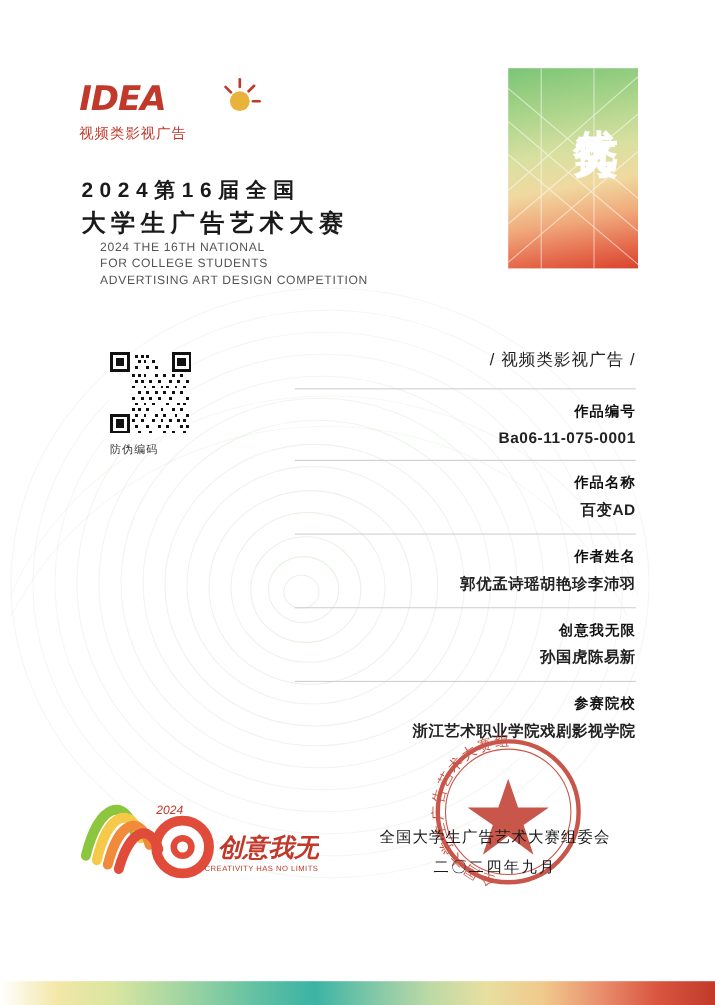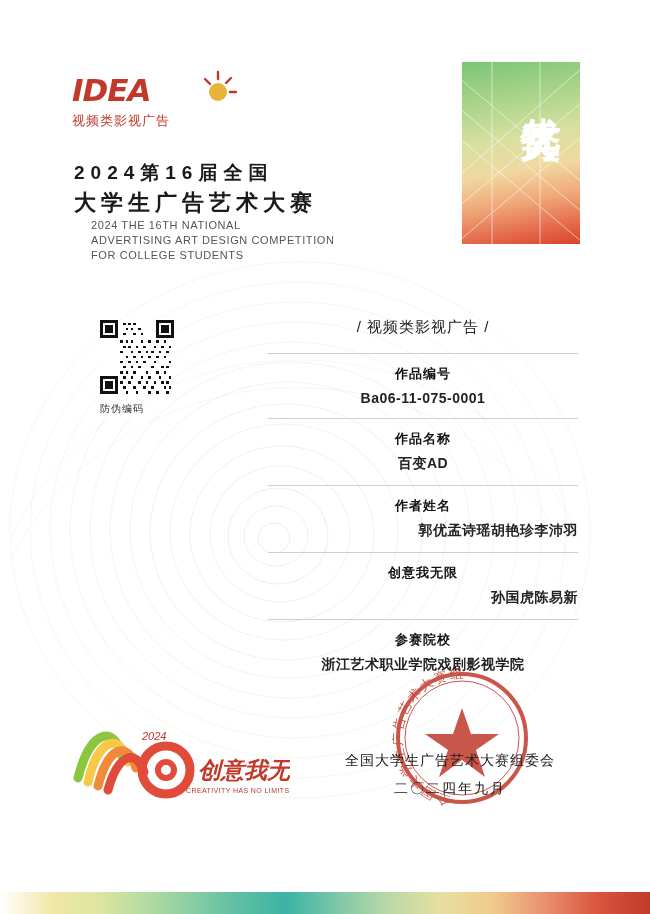--- a/index.html
+++ b/index.html
@@ -172,21 +172,21 @@
     color: #333333;
     letter-spacing: 1px;
   }
 
   
   .info {
     position: absolute;
     right: 72px;
     top: 318px;
     width: 310px;
-    text-align: center;
+    text-align: right;
     color: #1a1a1a;
   }
   .info .category {
     font-size: 15px;
     letter-spacing: 1px;
     color: #222222;
     margin-bottom: 16px;
   }
   .info .field-label {
     font-size: 13px;
@@ -293,22 +293,22 @@
         </g>
       </svg>
     </div>
     <div class="logo-sub">视频类影视广告</div>
   </div>
 
   <div class="title-cn-1">2024第16届全国</div>
   <div class="title-cn-2">大学生广告艺术大赛</div>
   <div class="title-en">
     <div>2024 THE 16TH NATIONAL</div>
+    <div>FOR COLLEGE STUDENTS</div>
     <div>ADVERTISING ART DESIGN COMPETITION</div>
-    <div>FOR COLLEGE STUDENTS</div>
   </div>
 
   <div class="ribbon">
     <svg class="lines" width="118" height="182" xmlns="http://www.w3.org/2000/svg">
       <g stroke="#ffffff" stroke-width="1" opacity="0.55" fill="none">
         <line x1="-10" y1="10" x2="120" y2="120"></line>
         <line x1="-10" y1="40" x2="120" y2="150"></line>
         <line x1="-10" y1="70" x2="120" y2="180"></line>
         <line x1="120" y1="6" x2="-10" y2="120"></line>
         <line x1="120" y1="40" x2="-10" y2="150"></line>

